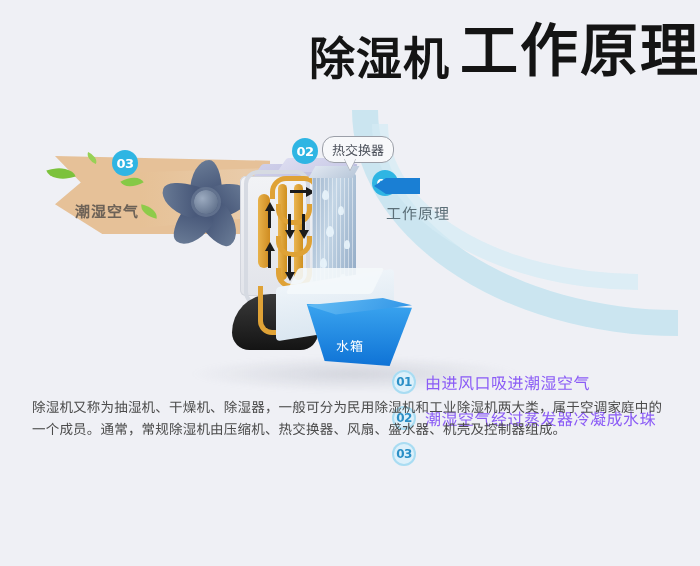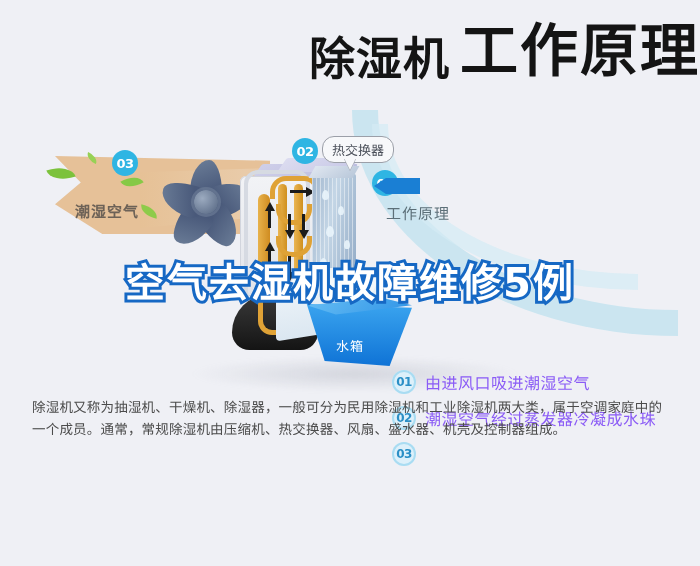--- a/index.html
+++ b/index.html
@@ -360,19 +360,18 @@
         <div class="leg-badge">02</div>
         <div class="leg-text">潮湿空气经过蒸发器冷凝成水珠</div>
       </div>
       <div class="leg-row">
         <div class="leg-badge">03</div>
       </div>
     </div>
 
   </div>
 
-  <div class="overlay">空气去湿机故障维修5例</div>
 
   <div class="copy">
     <p class="para">除湿机又称为抽湿机、干燥机、除湿器，一般可分为民用除湿机和工业除湿机两大类，属于空调家庭中的一个成员。通常，常规除湿机由压缩机、热交换器、风扇、盛水器、机壳及控制器组成。</p>
   </div>
 
 </div>
 
 </body></html>

